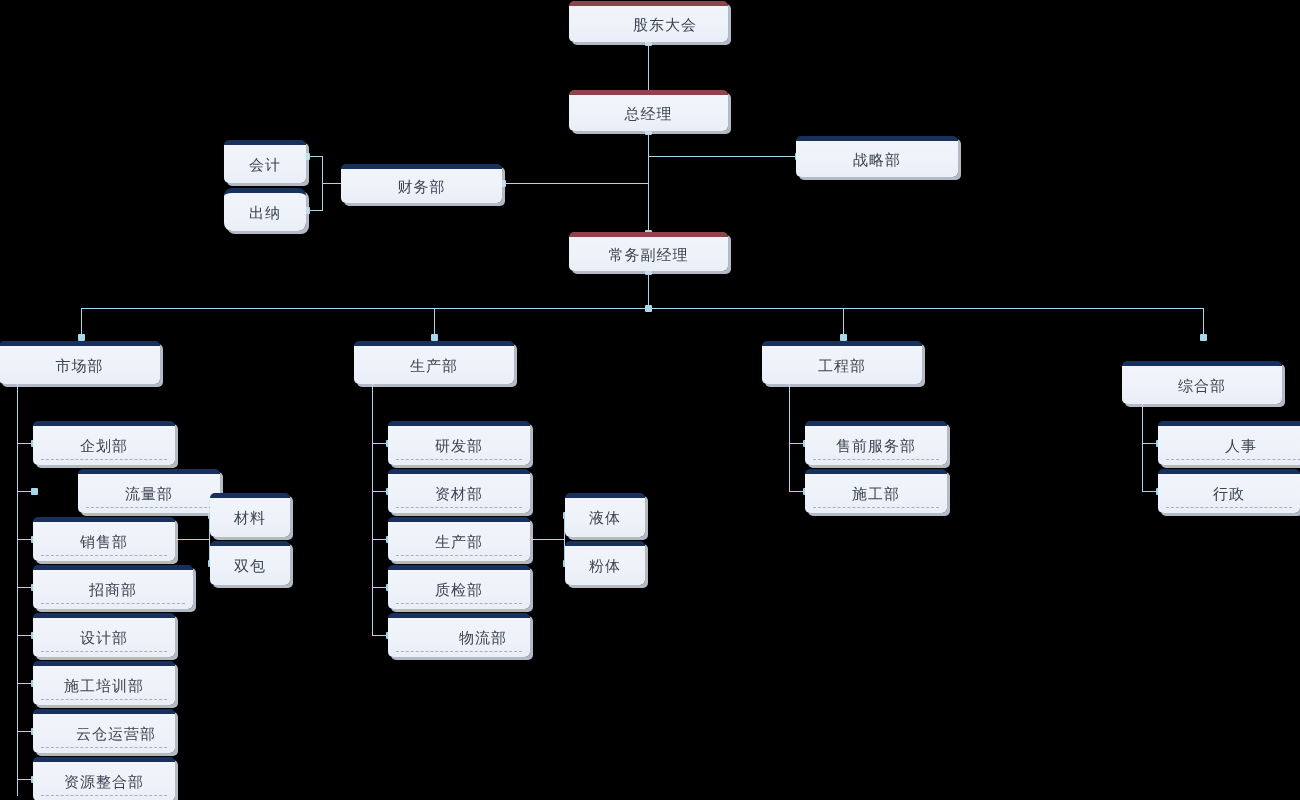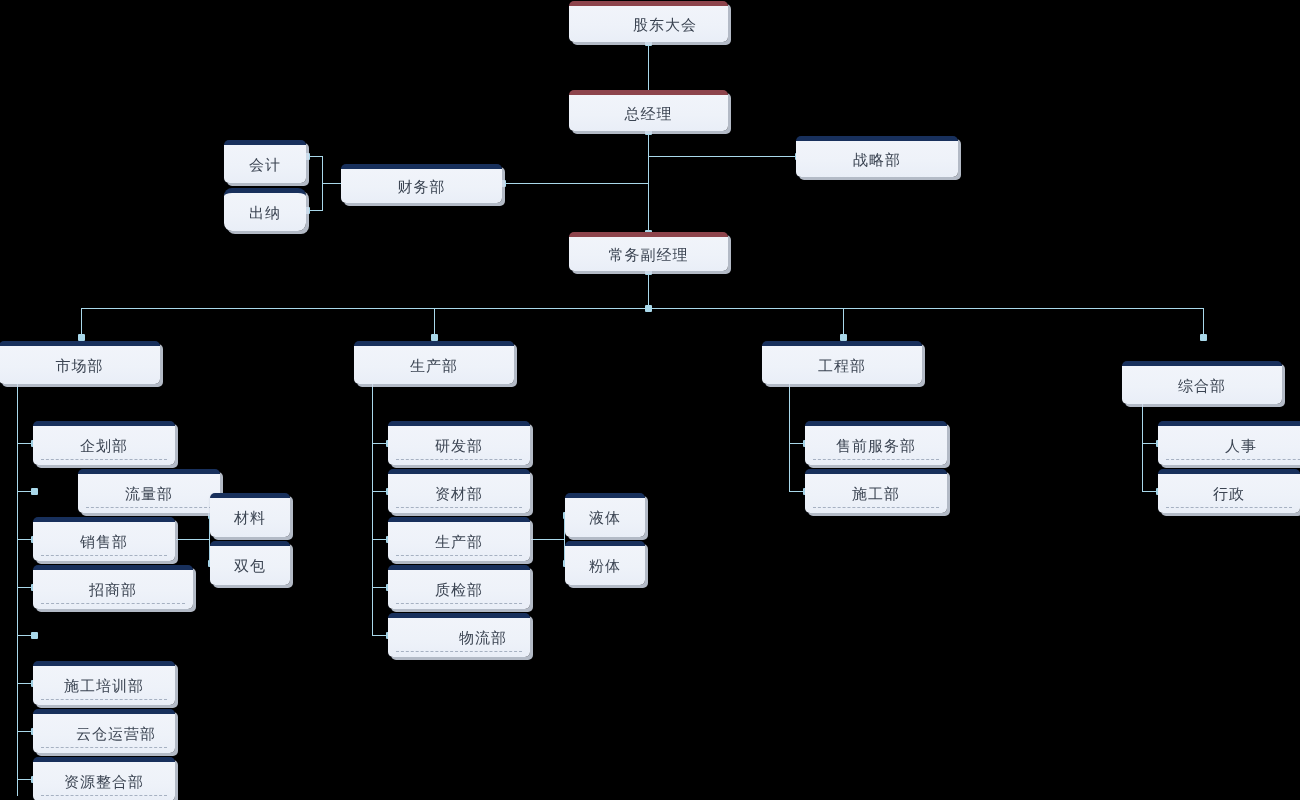--- a/index.html
+++ b/index.html
@@ -180,20 +180,23 @@
   </div>
   <div class="node ruled" style="left:33px;top:469px;width:142px;height:44px;margin-left:45px;">
     <span class="lbl">流量部</span>
   </div>
   <div class="node ruled" style="left:33px;top:517px;width:142px;height:44px;">
     <span class="lbl">销售部</span>
   </div>
   <div class="node ruled" style="left:33px;top:565px;width:160px;height:44px;">
     <span class="lbl">招商部</span>
   </div>
+  <div class="node ruled" style="left:33px;top:613px;width:142px;height:44px;">
+    <span class="lbl">设计部</span>
+  </div>
   <div class="node ruled" style="left:33px;top:661px;width:142px;height:44px;">
     <span class="lbl">施工培训部</span>
   </div>
   <div class="node ruled" style="left:33px;top:709px;width:142px;height:44px;padding-left:24px;">
     <span class="lbl">云仓运营部</span>
   </div>
   <div class="node ruled" style="left:33px;top:757px;width:142px;height:44px;">
     <span class="lbl">资源整合部</span>
   </div>
 

